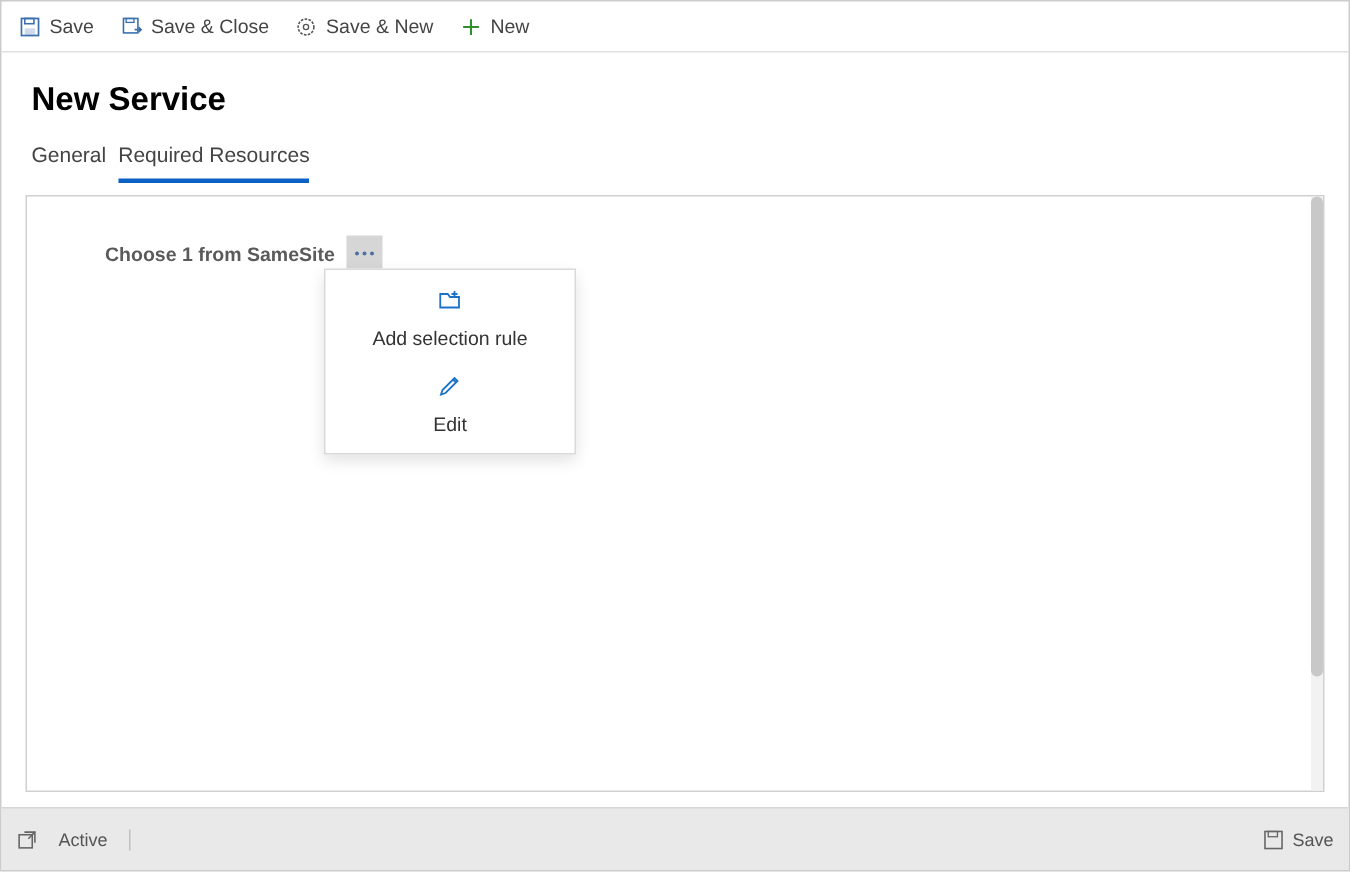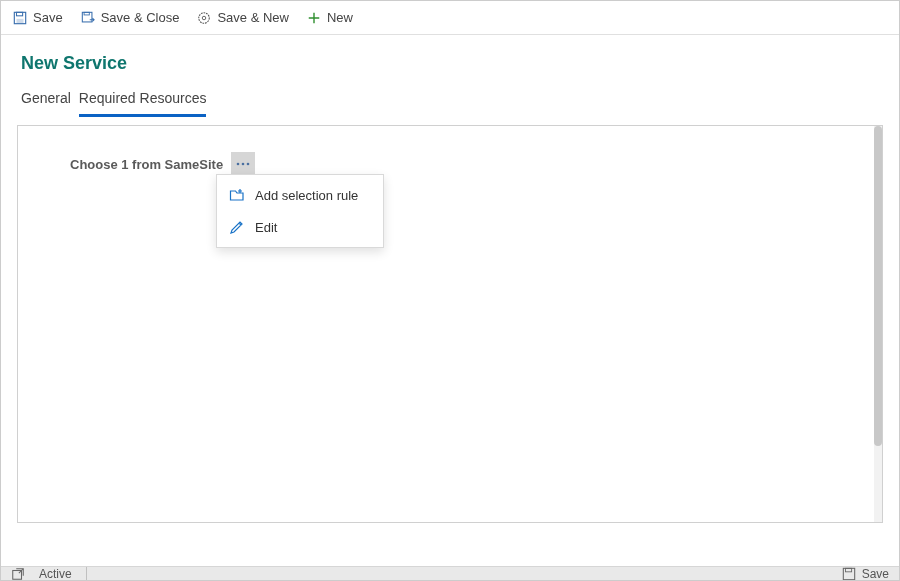--- a/index.html
+++ b/index.html
@@ -32,23 +32,23 @@
     cursor: pointer;
     font-size: 13px;
   }
   .cmd-btn svg { width: 14px; height: 14px; flex-shrink: 0; }
 
   
   .page-header {
     padding: 18px 20px 0 20px;
   }
   .page-title {
-    font-size: 18px;
+    font-size: 22px;
     font-weight: 600;
-    color: #0f766e;
+    color: #000000;
     margin: 0 0 10px 0;
   }
   .tabs {
     display: flex;
     gap: 8px;
     border-bottom: 0;
   }
   .tab {
     padding: 6px 0 8px 0;
     font-size: 14px;
@@ -118,28 +118,29 @@
     padding: 4px 0;
   }
   .menu-item {
     display: flex;
     align-items: center;
     gap: 10px;
     padding: 8px 12px;
     font-size: 13px;
     color: #333;
     cursor: pointer;
+    flex-direction: column;
   }
   .menu-item svg { width: 16px; height: 16px; flex-shrink: 0; }
 
   
   .status-bar {
     position: absolute;
     bottom: 0; left: 0; right: 0;
-    height: 14px;
+    height: 42px;
     background: #e9e9e9;
     display: flex;
     align-items: center;
     padding: 0 10px;
     font-size: 12px;
     color: #555;
     border-top: 1px solid #d6d6d6;
   }
   .status-left {
     display: inline-flex;

